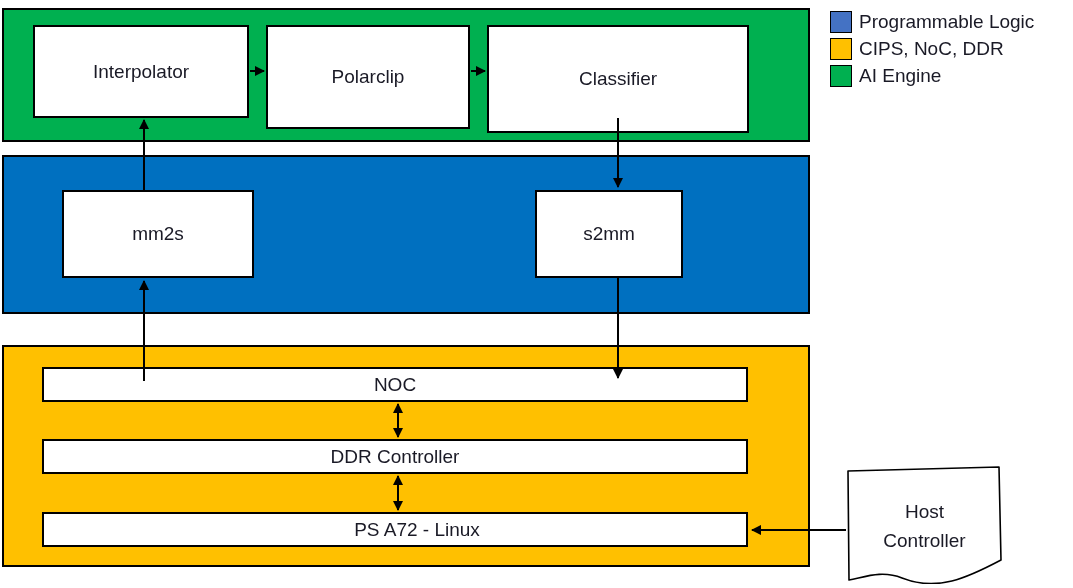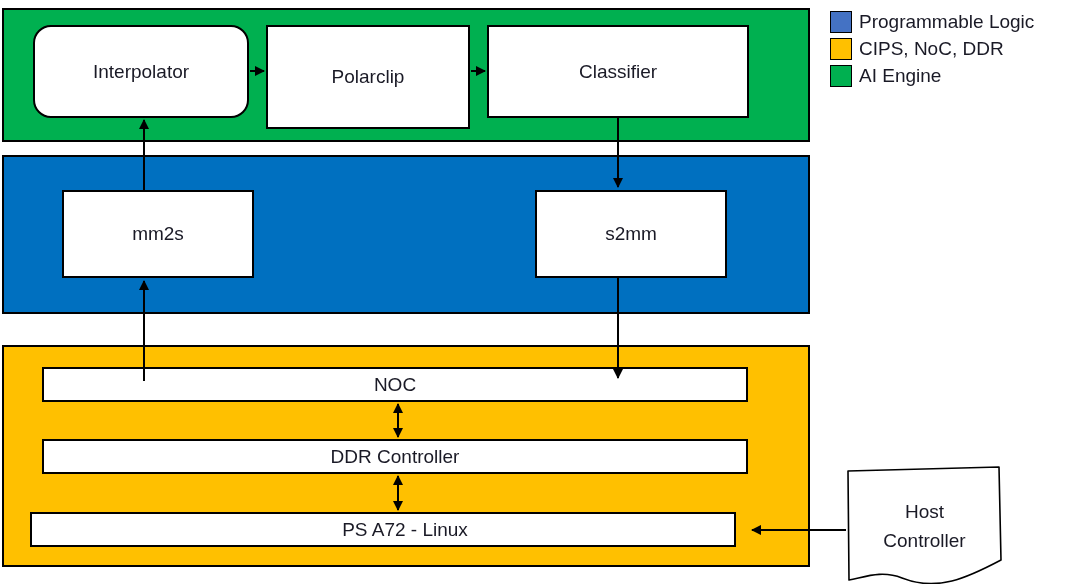--- a/index.html
+++ b/index.html
@@ -37,30 +37,30 @@
     box-sizing: border-box;
     display: flex;
     align-items: center;
     justify-content: center;
     color: #1a1a26;
     font-size: 19px;
     line-height: 1.15;
     text-align: center;
     white-space: nowrap;
   }
-  #blk-interpolator { left: 33px;  top: 25px;  width: 216px; height: 93px; border-radius: 18px; }
+  #blk-interpolator { left: 33px;  top: 25px;  width: 216px; height: 93px; }
   #blk-polarclip    { left: 266px; top: 25px;  width: 204px; height: 104px; }
-  #blk-classifier   { left: 487px; top: 25px;  width: 262px; height: 93px; }
+  #blk-classifier   { left: 487px; top: 25px;  width: 262px; height: 108px; }
 
   #blk-mm2s { left: 62px;  top: 190px; width: 192px; height: 88px; }
-  #blk-s2mm { left: 535px; top: 190px; width: 192px; height: 88px; }
+  #blk-s2mm { left: 535px; top: 190px; width: 148px; height: 88px; }
 
   #blk-noc  { left: 42px;  top: 367px; width: 706px; height: 35px; }
   #blk-ddr  { left: 42px;  top: 439px; width: 706px; height: 35px; }
-  #blk-ps   { left: 30px;  top: 512px; width: 706px; height: 35px; padding-left: 44px; }
+  #blk-ps   { left: 42px;  top: 512px; width: 706px; height: 35px; padding-left: 44px; }
 
   
   #blk-host {
     position: absolute;
     left: 847px;
     top: 466px;
     width: 155px;
     height: 118px;
   }
   #blk-host svg {

